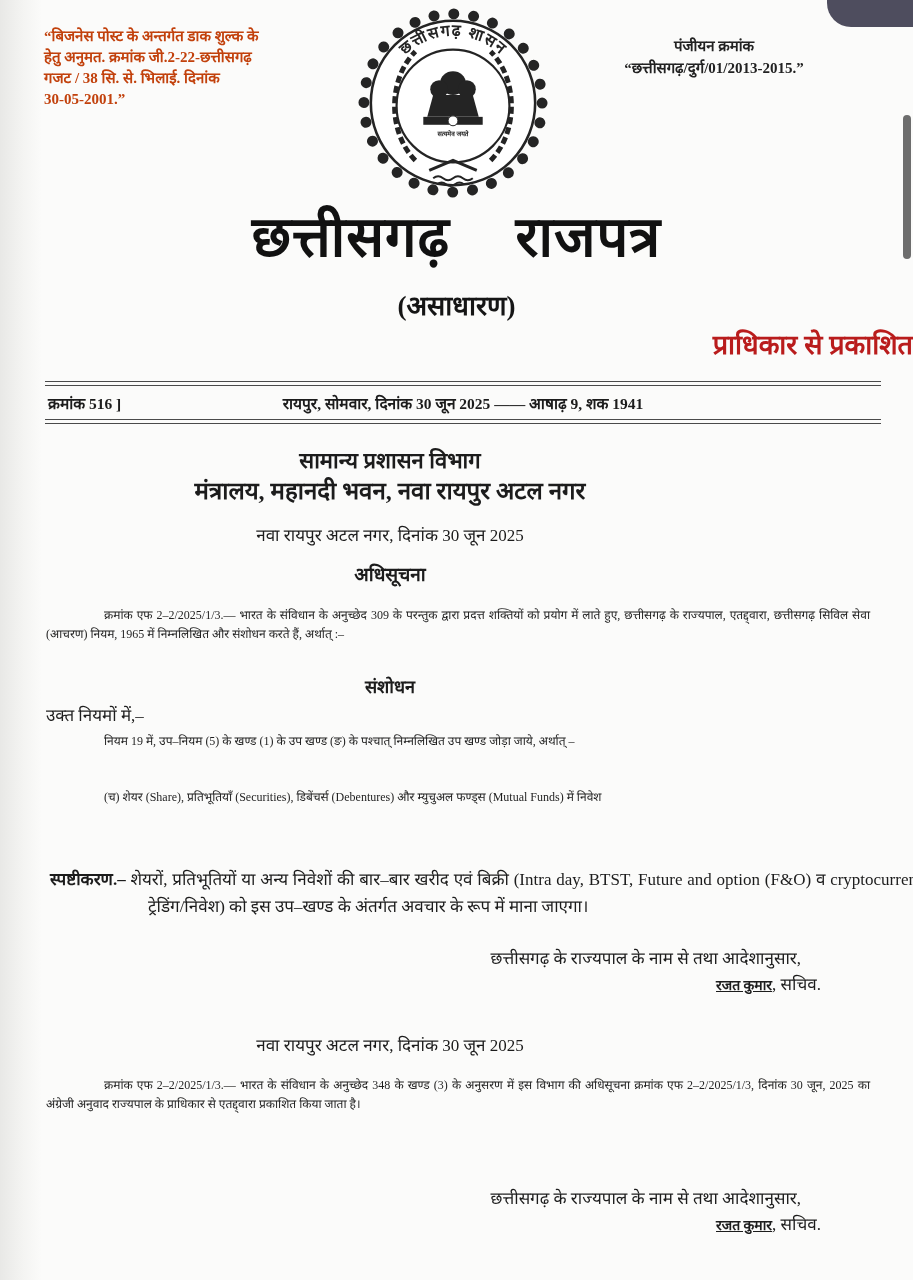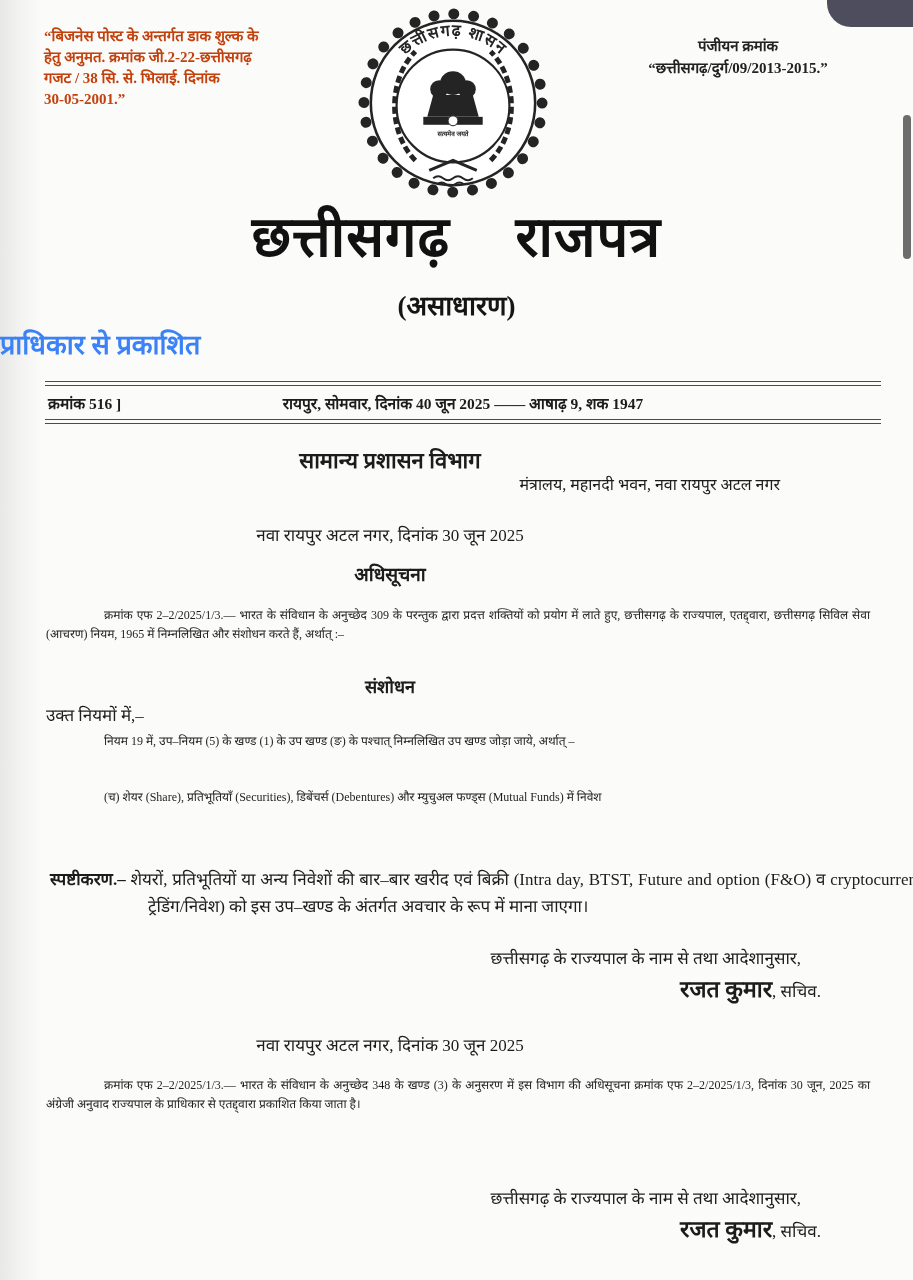--- a/index.html
+++ b/index.html
@@ -20,65 +20,65 @@
   .scrollbar-thumb{
     position:absolute;top:115px;right:2px;width:8px;height:144px;
     background:#6d6d6d;border-radius:4px;
   }
   .abs{position:absolute;}
   .postal-note{
     left:44px;top:26px;width:306px;
     font-size:15px;line-height:1.4;font-weight:bold;color:#c2410c;
   }
   .reg-block{
-    left:588px;top:36px;width:300px;text-align:center;
+    left:564px;top:36px;width:300px;text-align:center;
     font-size:15px;line-height:1.45;font-weight:bold;color:#222;
   }
   .emblem{left:354px;top:4px;width:198px;height:198px;}
   .gz-title{
     left:0;top:196px;width:913px;text-align:center;
     font-size:56px;font-weight:bold;letter-spacing:1px;word-spacing:0.9em;color:#111;
   }
   .gz-subtitle{
     left:0;top:286px;width:913px;text-align:center;
     font-size:27px;font-weight:bold;color:#151515;
   }
   .gz-pub{
-    left:0;top:325px;width:913px;text-align:left;
-    font-size:27px;font-weight:bold;color:#3b82f6;
+    left:0;top:325px;width:913px;text-align:right;
+    font-size:27px;font-weight:bold;color:#b91c1c;
   }
   .dbl-rule{
     left:45px;width:836px;height:3px;
     border-top:1.5px solid #4a4a4a;border-bottom:1.5px solid #4a4a4a;
   }
   .rule-top{top:381px;}
   .rule-bottom{top:419px;}
   .issue-row{left:45px;top:390px;width:836px;height:26px;font-weight:bold;font-size:15.5px;}
   .issue-no{position:absolute;left:3px;top:2px;}
   .issue-date{position:absolute;left:0;top:2px;width:100%;text-align:center;}
   .center-line{left:0;width:780px;text-align:center;}
   .dept{top:444px;font-size:22px;font-weight:bold;}
-  .addr{top:473px;font-size:16px;font-weight:normal;text-align:right;}
+  .addr{top:473px;font-size:24px;font-weight:bold;}
   .pd1{top:523px;font-size:17px;}
   .notif-head{top:561px;font-size:19px;font-weight:bold;}
   .para{
     left:46px;width:824px;text-align:justify;
     font-size:12px;line-height:1.58;color:#1e1e1e;
   }
   .indent{text-indent:58px;}
   .p1{top:606px;}
   .sansh{top:674px;font-size:18px;font-weight:bold;}
   .ukt{top:703px;font-size:17px;}
   .p2{top:732px;}
   .p3{top:788px;}
   .expl{top:866px;left:50px;width:800px;padding-left:98px;text-indent:-98px;
         text-align:justify;font-size:17px;line-height:1.6;}
   .expl b{font-weight:bold;}
   .sig{font-size:17px;white-space:nowrap;}
-  .sig b{font-weight:bold;font-size:23px;}
+  .sig b{font-weight:bold;font-size:14px;text-decoration:underline;}
   .s1a{top:946px;right:112px;}
   .s1b{top:972px;right:92px;}
   .pd2{top:1033px;font-size:17px;}
   .p4{top:1076px;}
   .s2a{top:1186px;right:112px;}
   .s2b{top:1212px;right:92px;}
   .seal-ink{fill:#242424;}
   .seal-stroke{stroke:#242424;fill:none;}
   .seal-text{font-family:"Liberation Serif","DejaVu Serif",serif;font-weight:bold;fill:#242424;}
 </style>
@@ -123,31 +123,31 @@
     <text x="100" y="133" text-anchor="middle" class="seal-text" font-size="6.5">सत्यमेव जयते</text>
 
     <path d="M76,168 L100,158 L124,168" class="seal-stroke" stroke-width="3"></path>
     <path d="M80,176 q5,-4 10,0 t10,0 t10,0 t10,0" class="seal-stroke" stroke-width="2"></path>
     <path d="M84,182 q4.5,-3.5 9,0 t9,0 t9,0" class="seal-stroke" stroke-width="2"></path>
   </svg>
 </div>
 
 <div class="abs reg-block">
   <div>पंजीयन क्रमांक</div>
-  <div>“छत्तीसगढ़/दुर्ग/09/2013-2015.”</div>
+  <div>“छत्तीसगढ़/दुर्ग/01/2013-2015.”</div>
 </div>
 
 <div class="abs gz-title">छत्तीसगढ़ राजपत्र</div>
 <div class="abs gz-subtitle">(असाधारण)</div>
 <div class="abs gz-pub">प्राधिकार से प्रकाशित</div>
 
 <div class="abs dbl-rule rule-top"></div>
 <div class="abs issue-row">
   <span class="issue-no">क्रमांक 516 ]</span>
-  <span class="issue-date">रायपुर, सोमवार, दिनांक 40 जून 2025 —— आषाढ़ 9, शक 1947</span>
+  <span class="issue-date">रायपुर, सोमवार, दिनांक 30 जून 2025 —— आषाढ़ 9, शक 1941</span>
 </div>
 <div class="abs dbl-rule rule-bottom"></div>
 
 <div class="abs center-line dept">सामान्य प्रशासन विभाग</div>
 <div class="abs center-line addr">मंत्रालय, महानदी भवन, नवा रायपुर अटल नगर</div>
 <div class="abs center-line pd1">नवा रायपुर अटल नगर, दिनांक 30 जून 2025</div>
 <div class="abs center-line notif-head">अधिसूचना</div>
 
 <div class="abs para indent p1">क्रमांक एफ 2–2/2025/1/3.— भारत के संविधान के अनुच्छेद 309 के परन्तुक द्वारा प्रदत्त शक्तियों को प्रयोग में लाते हुए, छत्तीसगढ़ के राज्यपाल, एतद्द्वारा, छत्तीसगढ़ सिविल सेवा (आचरण) नियम, 1965 में निम्नलिखित और संशोधन करते हैं, अर्थात् :–</div>
 <div class="abs center-line sansh">संशोधन</div>

